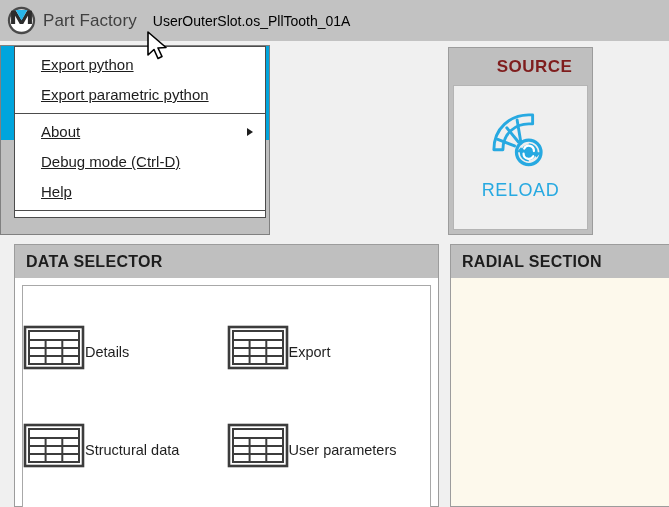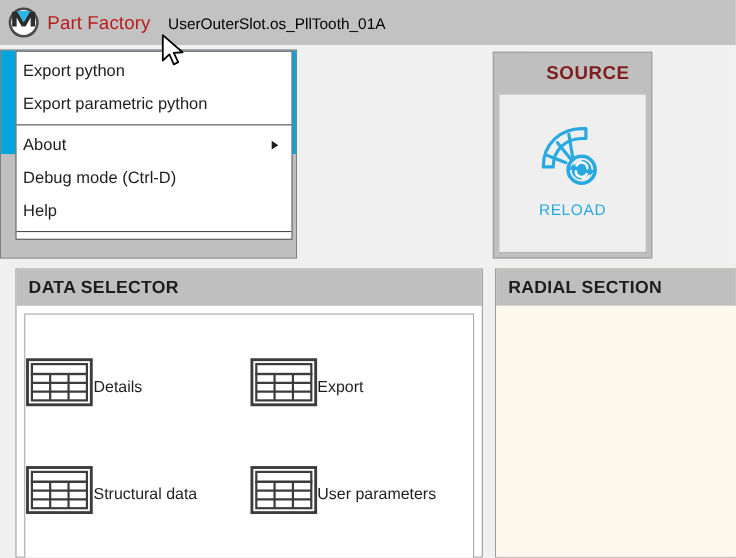--- a/index.html
+++ b/index.html
@@ -39,21 +39,21 @@
     padding-left: 7px;
     height: 41px;
   }
   #logo {
     width: 29px;
     height: 29px;
     flex: 0 0 29px;
   }
   #brand-name {
     font-size: 17px;
-    color: #b91c1c;
+    color: #404040;
     margin-left: 7px;
     letter-spacing: .1px;
     white-space: nowrap;
   }
   #doc-title {
     font-size: 14px;
     color: #000000;
     margin-left: 16px;
     white-space: nowrap;
   }
@@ -139,21 +139,21 @@
     flex-direction: column;
     align-items: center;
     justify-content: center;
   }
   #reload-icon {
     width: 66px;
     height: 62px;
     margin-top: -4px;
   }
   #reload-label {
-    font-size: 14px;
+    font-size: 18px;
     color: #27a9e1;
     letter-spacing: .6px;
     margin-top: 7px;
   }
 
   
   #panels-row {
     position: absolute;
     left: 0;
     top: 203px;
@@ -242,27 +242,28 @@
     width: 252px;
     background: #ffffff;
     border: 1px solid #4c4c4c;
     box-sizing: border-box;
     z-index: 50;
     padding: 3px 0 3px 0;
   }
   .menu-item {
     height: 30px;
     line-height: 30px;
-    padding-left: 6px;
+    padding-left: 26px;
     padding-right: 12px;
     font-size: 15px;
     color: #1d1d1d;
     white-space: nowrap;
     position: relative;
     box-sizing: border-box;
+    text-decoration: underline;
   }
   .menu-sep {
     height: 0;
     border-top: 1px solid #4c4c4c;
     margin: 3px 0;
   }
   .submenu-arrow {
     position: absolute;
     right: 12px;
     top: 50%;

